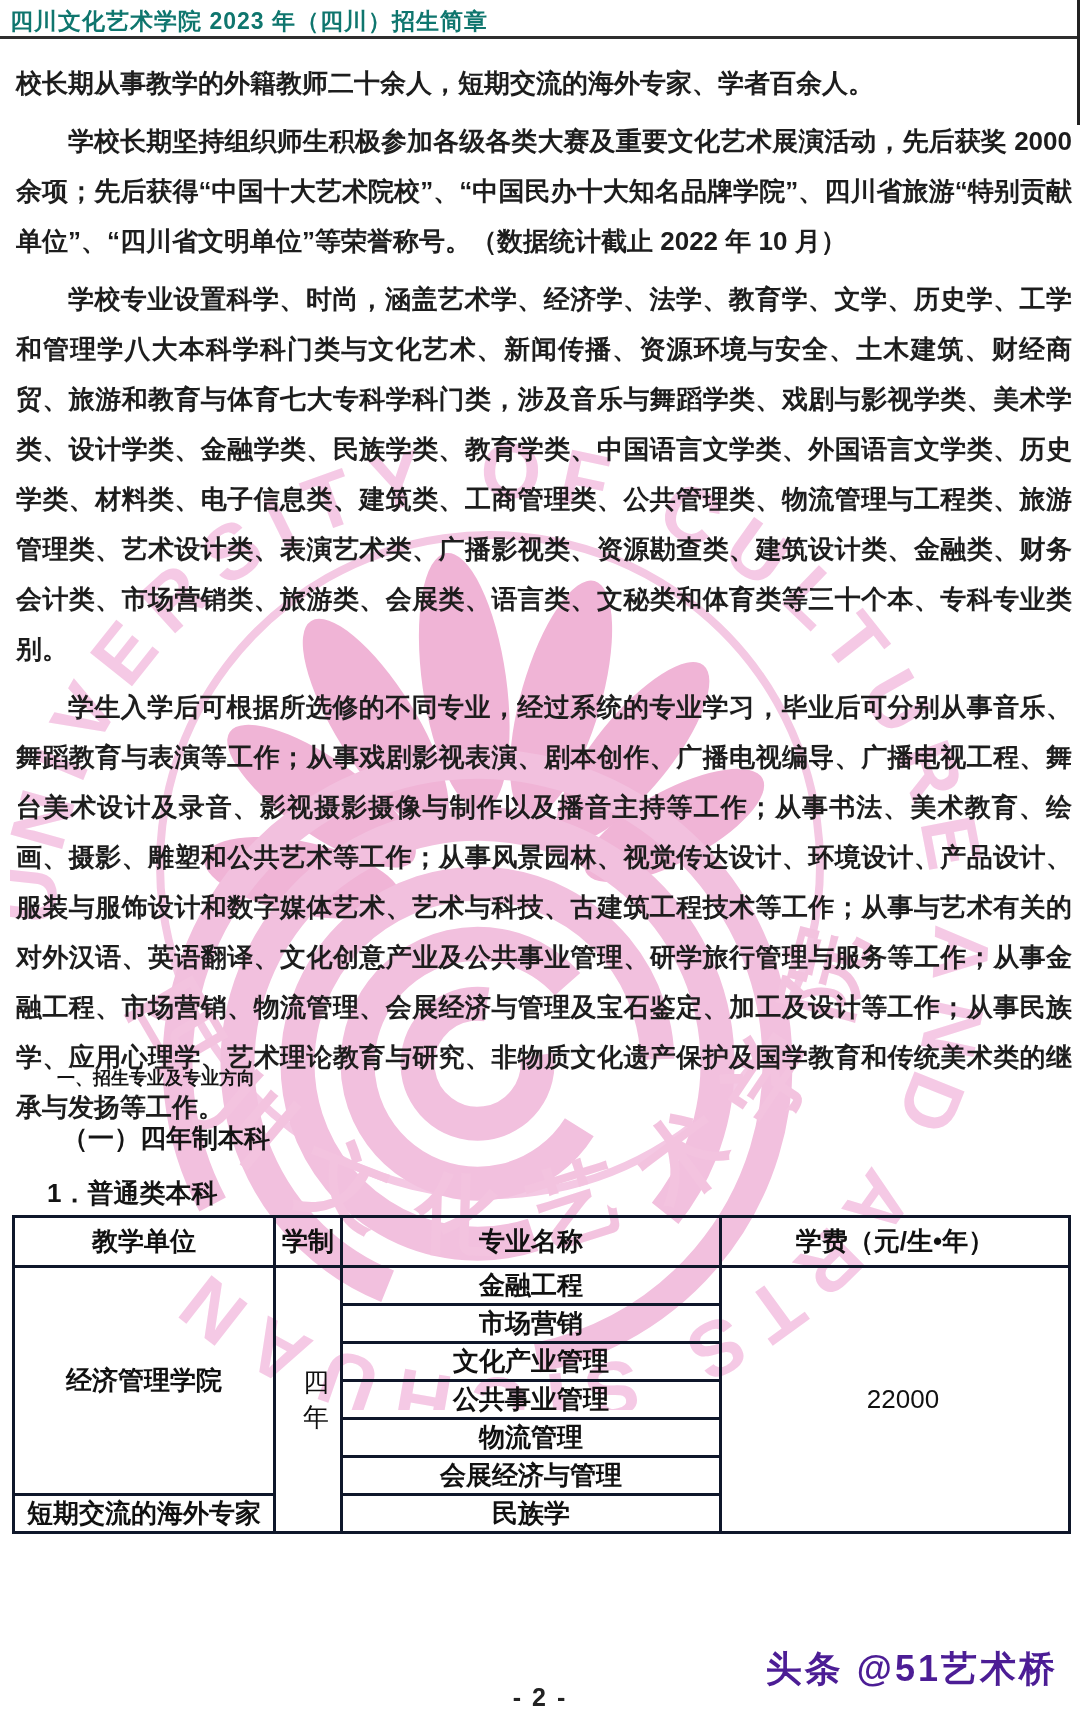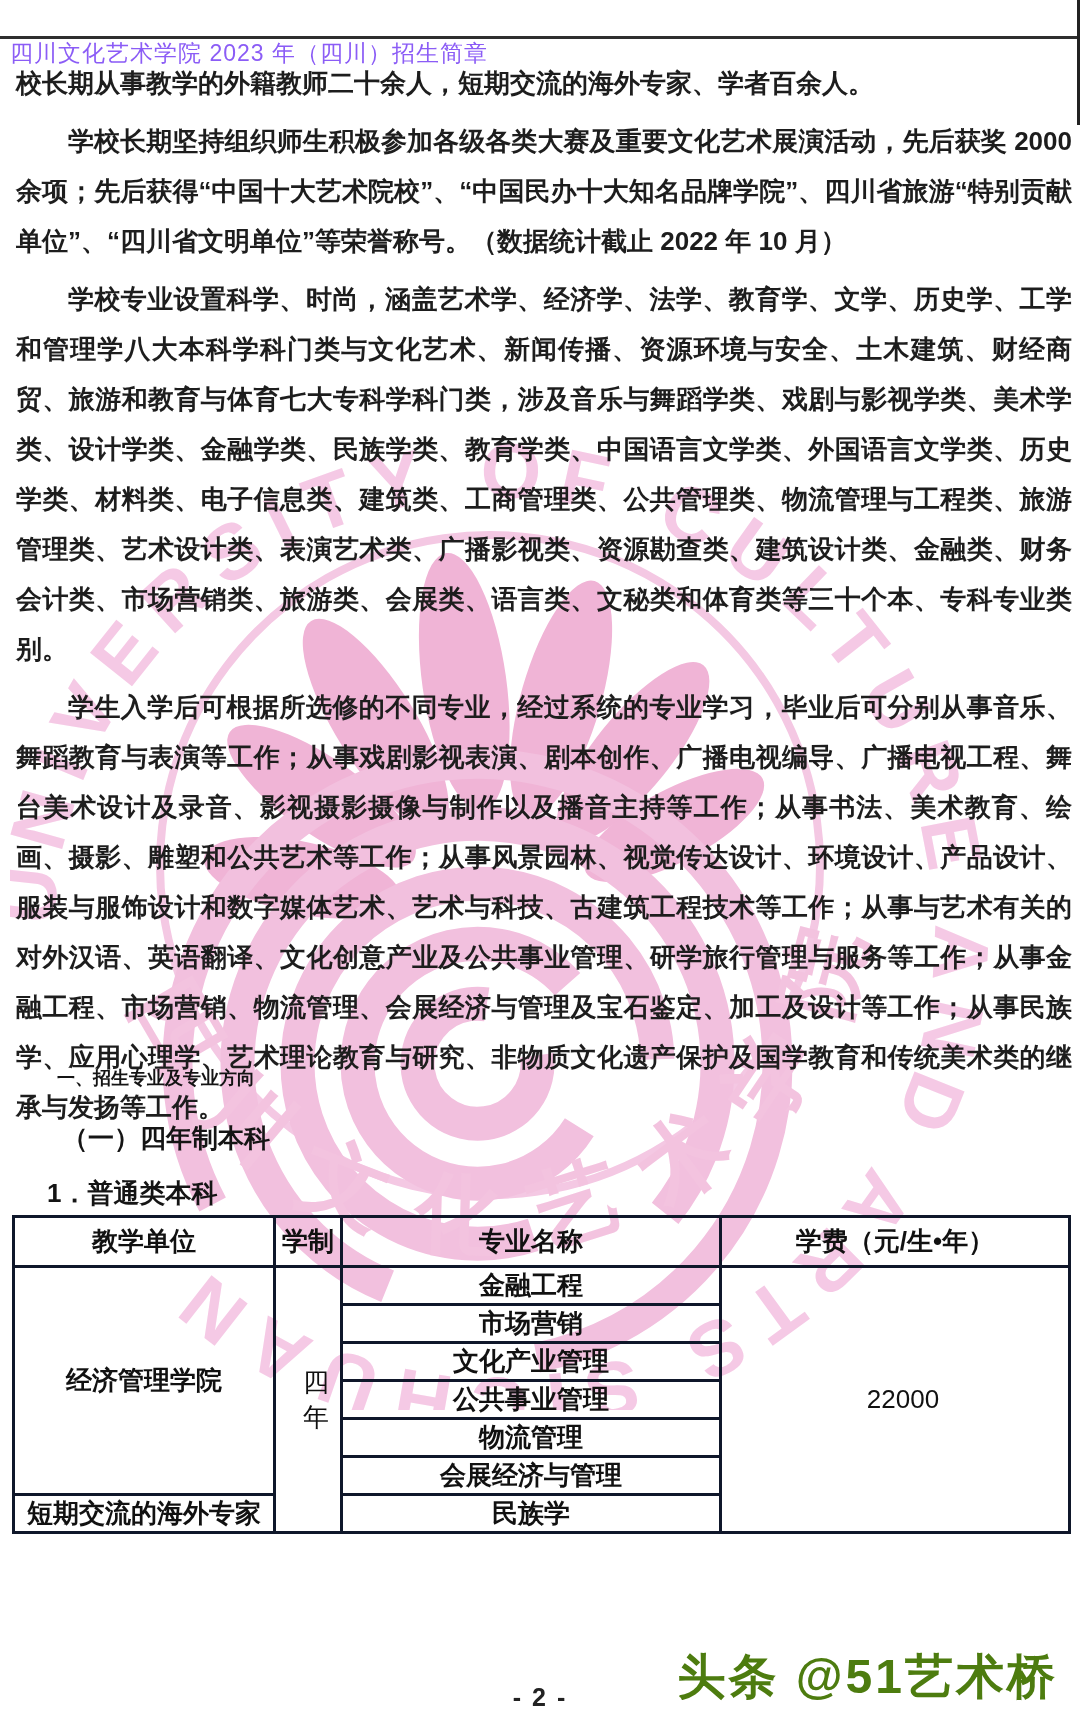--- a/index.html
+++ b/index.html
@@ -18,25 +18,24 @@
     left: 10px; top: 320px;
     width: 980px; height: 1090px;
     z-index: 0;
     pointer-events: none;
   }
   
   .header-title {
     position: absolute;
     left: 10px; top: 6px;
     font-size: 23px;
-    font-weight: 400;
-    color: #8b5cf6;
+    font-weight: 700;
+    color: #0f766e;
     z-index: 2;
     letter-spacing: 1px;
-    margin-top: 32px;
   }
   .header-rule {
     position: absolute;
     left: 0; top: 36px;
     width: 1080px; height: 3px;
     background: #2f2f2f;
     z-index: 2;
   }
   .edge-mark {
     position: absolute;
@@ -91,23 +90,23 @@
     background: transparent;
   }
   table.majors th { height: 50px; font-weight: 700; }
   td.major { height: 37px; font-weight: 700; }
   td.unit  { font-weight: 700; }
   td.duration, td.tuition { font-weight: 400; padding-left: 16px; }
   
   .toutiao {
     position: absolute;
     right: 22px; top: 1645px;
-    font-size: 48px;
+    font-size: 36px;
     font-weight: 700;
-    color: #4d7c0f;
+    color: #4c1d95;
     letter-spacing: 3px;
     text-shadow: 2px 2px 0 #ffffff, -1px -1px 0 #ffffff;
     z-index: 1;
   }
   .pagenum {
     position: absolute;
     left: 0; top: 1683px;
     width: 100%;
     text-align: center;
     font-size: 25px;

